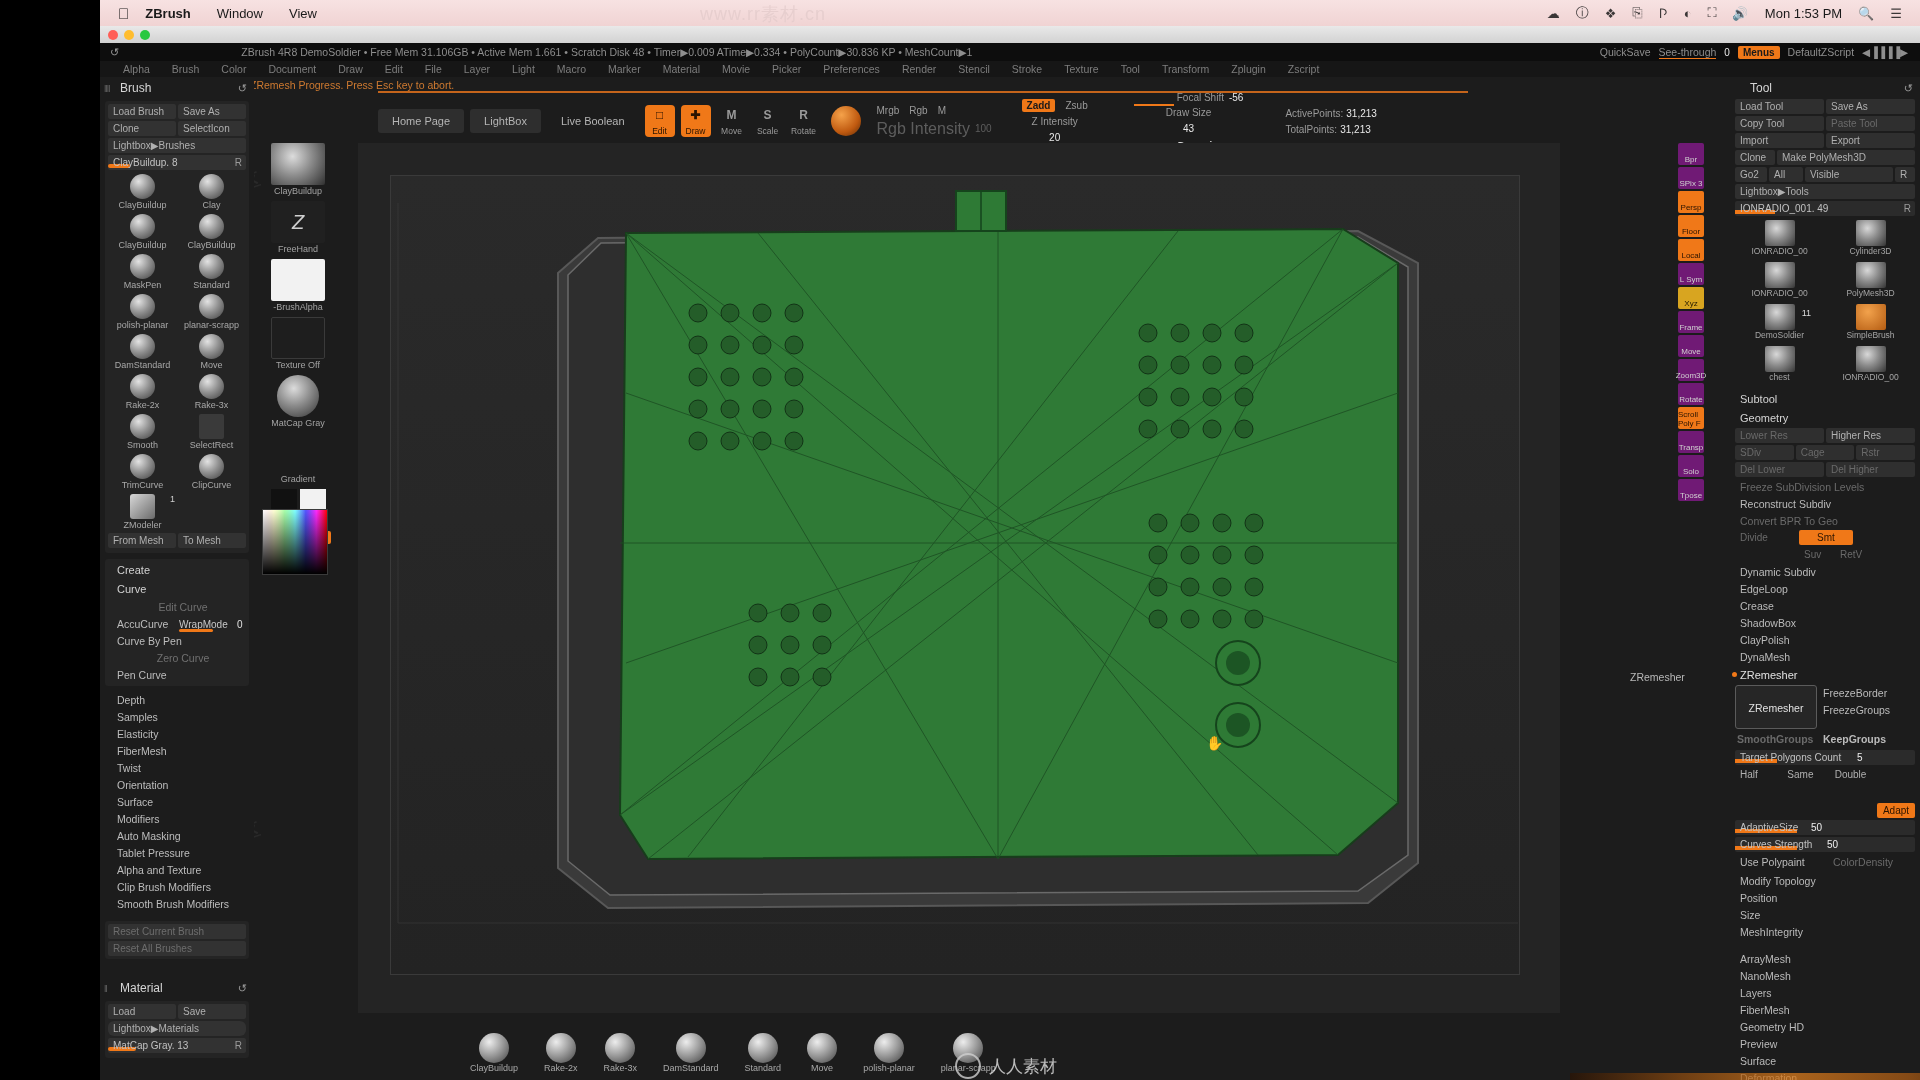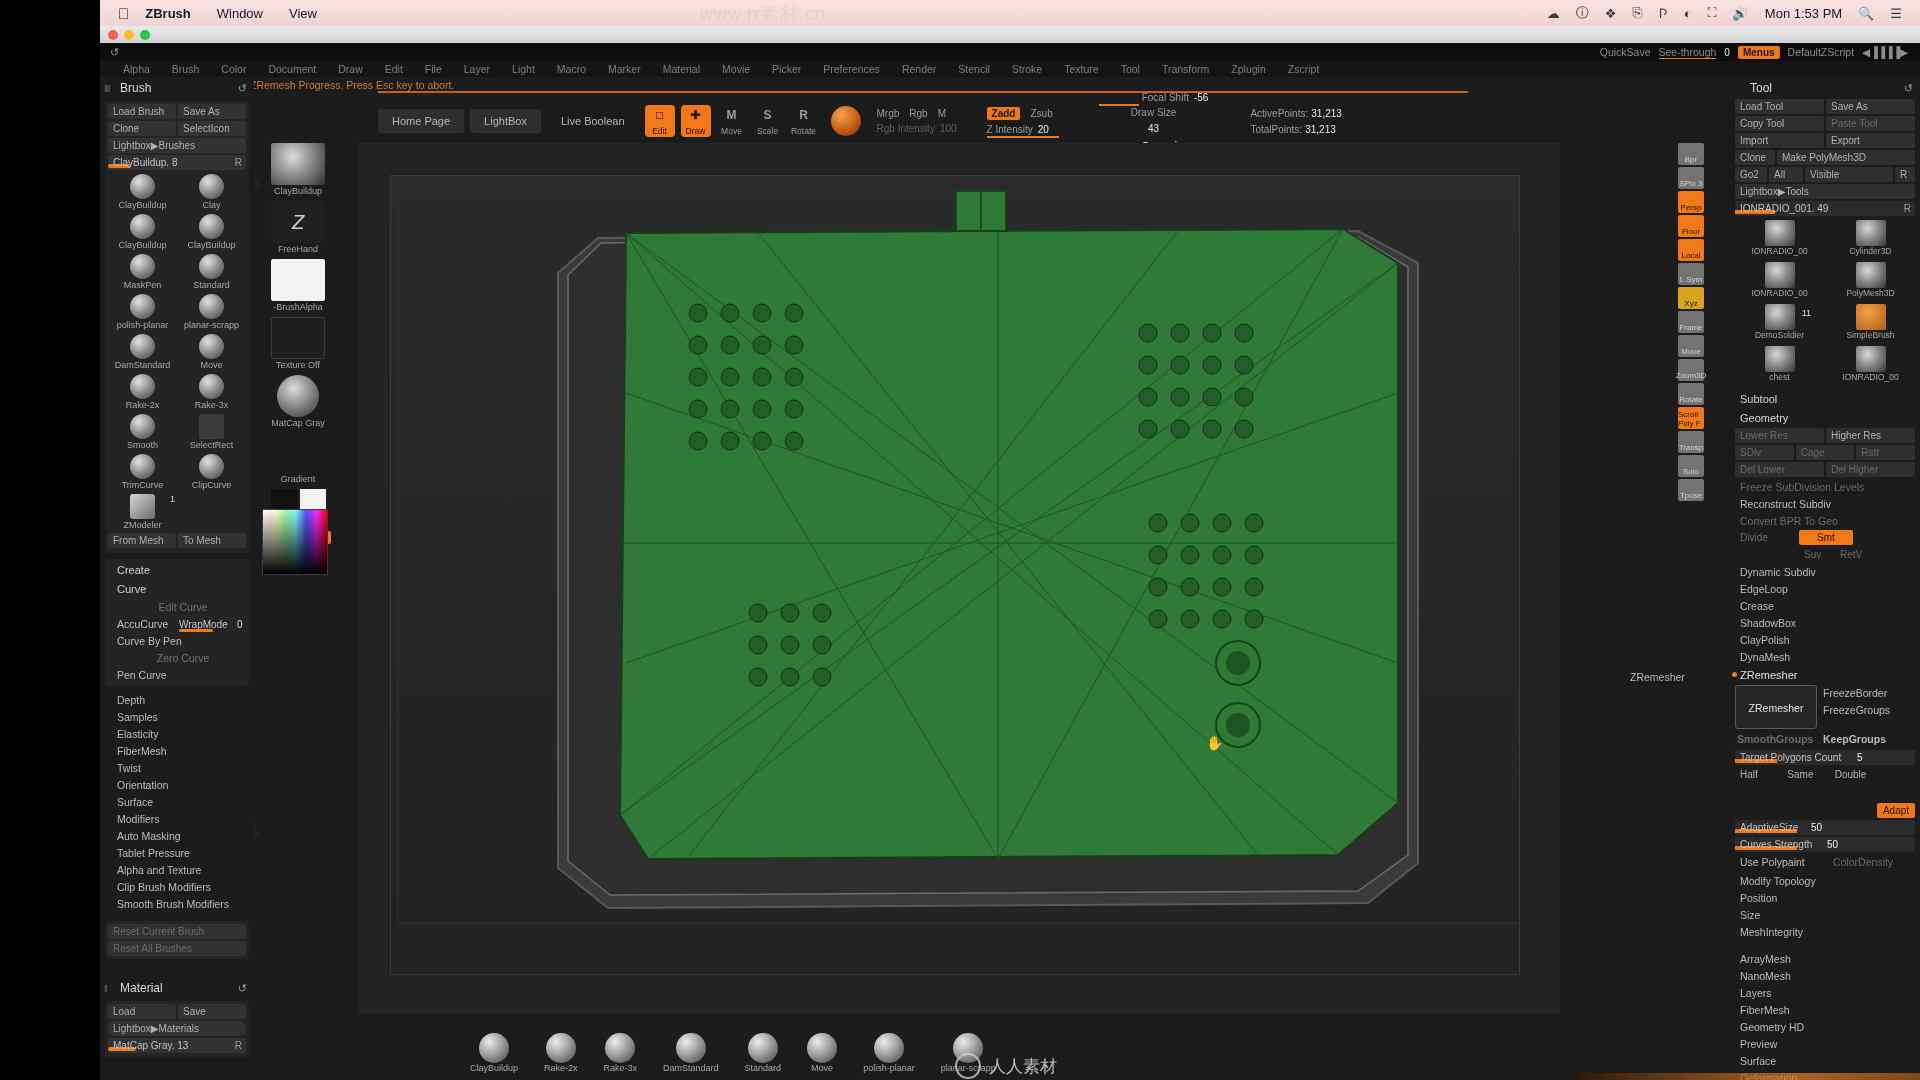--- a/index.html
+++ b/index.html
@@ -95,21 +95,21 @@
       linear-gradient(to right, #ffffff 0%, rgba(255,255,255,0) 100%),
       linear-gradient(to right, #ff0000,#ffff00,#00ff00,#00ffff,#0000ff,#ff00ff,#ff0000);
     border:1px solid #3a3a3a;}
   
   #canvas{position:absolute;left:258px;top:100px;width:1202px;height:870px;background:#242424;}
   #cvinner{position:absolute;left:32px;top:32px;width:1130px;height:800px;
     background:linear-gradient(#2a2a2a,#232323);border:1px solid #3a3a3a;}
   
   #rail{position:absolute;left:1578px;top:100px;width:28px;}
   .railb{width:26px;height:22px;margin-bottom:2px;border-radius:2px;font-size:8px;color:#d0d0d0;
-    display:flex;align-items:flex-end;justify-content:center;padding-bottom:1px;background:#737373;}
+    display:flex;align-items:flex-end;justify-content:center;padding-bottom:1px;background:#701a75;}
   .railb.o{background:#f07818;color:#2b1400;}
   .railb.y{background:#d8a520;color:#241a00;}
   
   #rightpal{position:absolute;left:1630px;top:34px;width:190px;height:1003px;background:#1c1c1c;}
   .rslider{position:relative;background:#2b2b2b;height:15px;border-radius:2px;margin:0 5px 2px 5px;
           font-size:10px;color:#c2c2c2;padding-left:5px;line-height:15px;}
   .rslider .fill{position:absolute;left:0;top:9px;height:4px;background:#f07818;}
   .ritem{height:17px;line-height:17px;padding-left:10px;color:#bbbbbb;font-size:10.5px;}
   .ritem.dim{color:#6a6a6a;}
   .rhead{height:19px;line-height:19px;padding-left:10px;color:#d4d4d4;font-size:11px;}
@@ -177,20 +177,21 @@
   <div class="wmk" style="left:1120px;top:240px;">人人素材社区</div>
   <div class="wmk" style="left:330px;top:560px;">人人素材社区</div>
   <div class="wmk" style="left:700px;top:520px;">人人素材社区</div>
   <div class="wmk" style="left:1080px;top:620px;">人人素材社区</div>
   <div class="wmk" style="left:60px;top:790px;">人人素材社区</div>
   <div class="wmk" style="left:430px;top:870px;">人人素材社区</div>
   <div class="wmk" style="left:1250px;top:860px;">人人素材社区</div>
 
   <div id="infobar">
     <span class="ico">↺</span>
+    <span>ZBrush 4R8 DemoSoldier  • Free Mem 31.106GB • Active Mem 1.661 • Scratch Disk 48 •  Timer▶0.009 ATime▶0.334 • PolyCount▶30.836 KP • MeshCount▶1</span>
     <span class="qs">
       <span>QuickSave</span>
       <span class="uline">See-through</span>
       <span class="val">0</span>
       <span class="pill">Menus</span>
       <span>DefaultZScript</span>
       <span>◀▐▐▐▐▶</span>
     </span>
   </div>
 
@@ -249,31 +250,31 @@
     </div>
     <div style="width:30px;height:30px;border-radius:50%;background:radial-gradient(circle at 35% 30%,#f5a24a,#c05a10 60%,#5a2a06);margin:0 6px;"></div>
 
     <div style="display:flex;flex-direction:column;gap:4px;margin-left:4px;">
       <div style="display:flex;gap:10px;align-items:flex-start;">
         <span class="lbl">Mrgb</span>
         <span class="lbl">Rgb</span>
         <span class="lbl">M</span>
       </div>
       <div style="display:flex;gap:5px;align-items:center;">
-        <span style="color:#5d5d5d;font-size:10px;">Rgb Intensity</span>
+        <span style="color:#5d5d5d;font-size:16px;">Rgb Intensity</span>
         <span style="color:#5d5d5d;font-size:10px;">100</span>
       </div>
     </div>
 
     <div style="display:flex;flex-direction:column;gap:4px;margin-left:24px;">
       <div style="display:flex;gap:10px;align-items:center;">
         <span class="pill">Zadd</span>
         <span class="lbl">Zsub</span>
       </div>
-      <div style="display:flex;gap:5px;align-items:center;position:relative;">
+      <div style="display:flex;gap:5px;align-items:center;position:relative;flex-direction:column;">
         <span class="lbl">Z Intensity</span>
         <span class="val">20</span>
         <span style="position:absolute;left:0;bottom:-3px;width:72px;height:2px;background:#f07818;"></span>
       </div>
     </div>
 
     <div style="display:flex;flex-direction:column;gap:4px;margin-left:40px;">
       <div style="display:flex;gap:5px;align-items:center;position:relative;padding-left:43px;">
         <span class="lbl">Focal Shift</span>
         <span class="val">-56</span>

